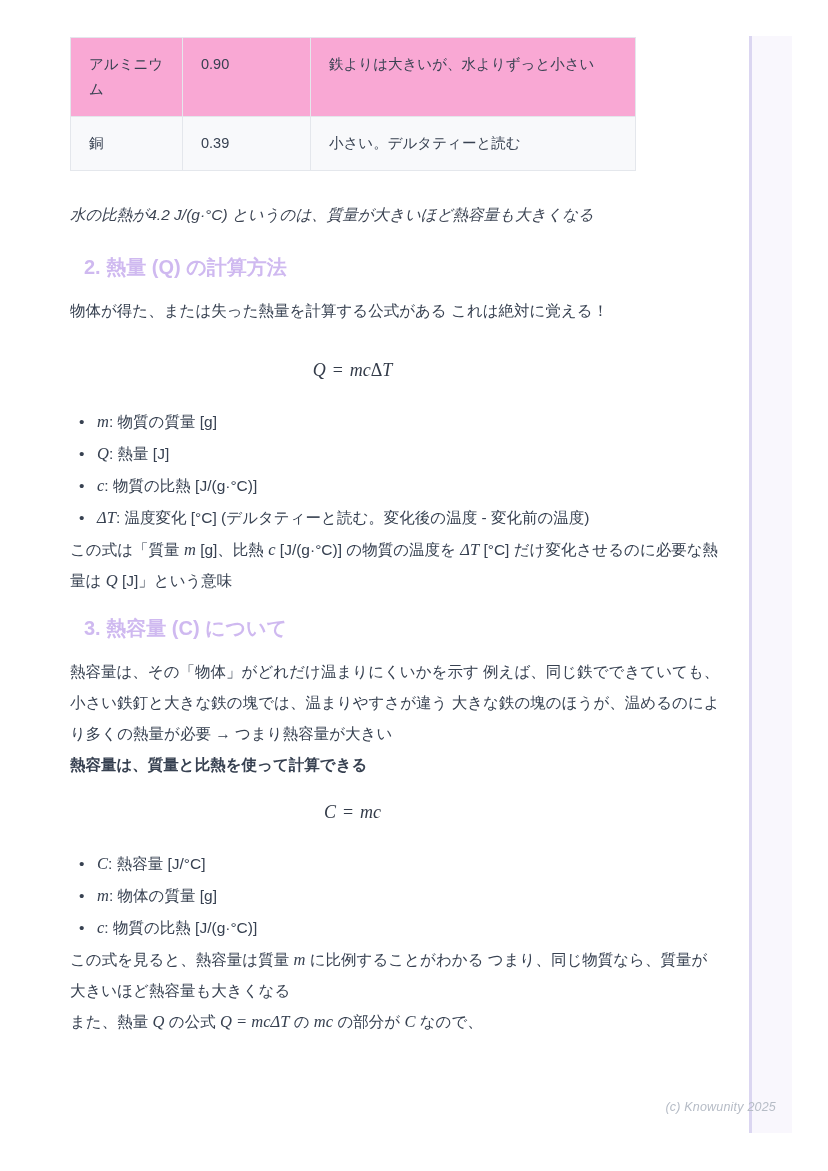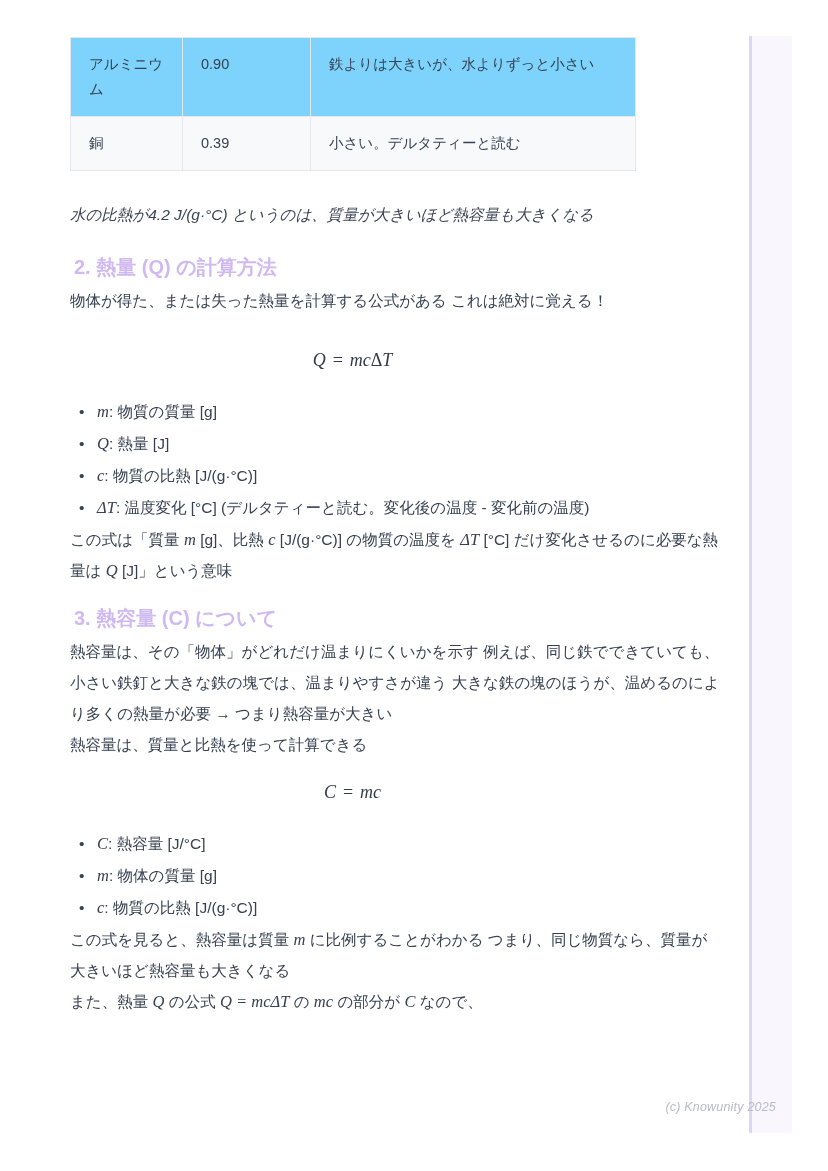--- a/index.html
+++ b/index.html
@@ -11,31 +11,31 @@
   }
   .page-edge{
     position:absolute;left:749px;top:36px;width:40px;height:1097px;
     background:#f9f7fd;border-left:3px solid #dbd6f1;
   }
   .content{position:relative;padding:37px 0 0 70px;width:650px;}
 
   table.sheat{border-collapse:collapse;width:565px;table-layout:fixed;
     font-size:14.5px;color:#374151;}
   table.sheat td{border:1px solid #e4e7ec;padding:14px 18px;vertical-align:top;
-    line-height:25px;background:#7dd3fc;}
+    line-height:25px;background:#f9a8d4;}
   table.sheat tr.alt td{background:#f8f9fb;}
   .col-name{width:112px;}.col-val{width:128px;}.col-desc{width:325px;}
 
   .note{font-style:italic;font-size:15.5px;line-height:24px;margin:32px 0 0;color:#3c4453;}
 
-  .h{color:#cfb9f0;font-size:20px;font-weight:700;line-height:28px;margin:4px;}
+  .h{color:#cfb9f0;font-size:20px;font-weight:700;line-height:28px;margin:14px;}
   .h.mt26{margin-top:26px;}.h.mt18{margin-top:18px;}
 
   p.para{font-size:15.5px;line-height:31px;margin:0;}
-  .mt12{margin-top:12px;}.mt14{margin-top:14px;}.mt16{margin-top:16px;}
+  .mt12{margin-top:12px;}.mt14{margin-top:14px;}.mt16{margin-top:16px;font-weight:bold;}
   .mt18{margin-top:18px;}.mt20{margin-top:20px;}
   .mt30{margin-top:30px;}
 
   .formula{width:565px;text-align:center;
     font-family:"Liberation Serif","DejaVu Serif",serif;
     font-size:18px;color:#333b49;line-height:28px;}
   .fv{font-style:italic;}
   .fu{font-style:normal;}
   .fo{margin:0 7px;}
 

